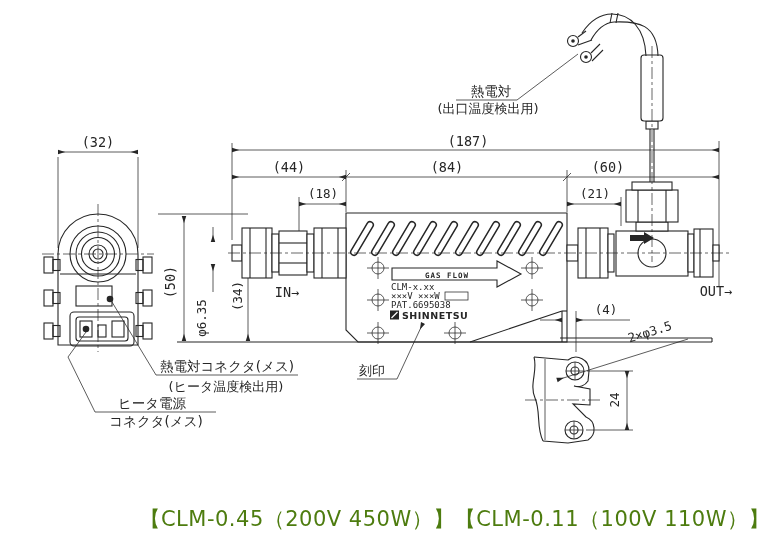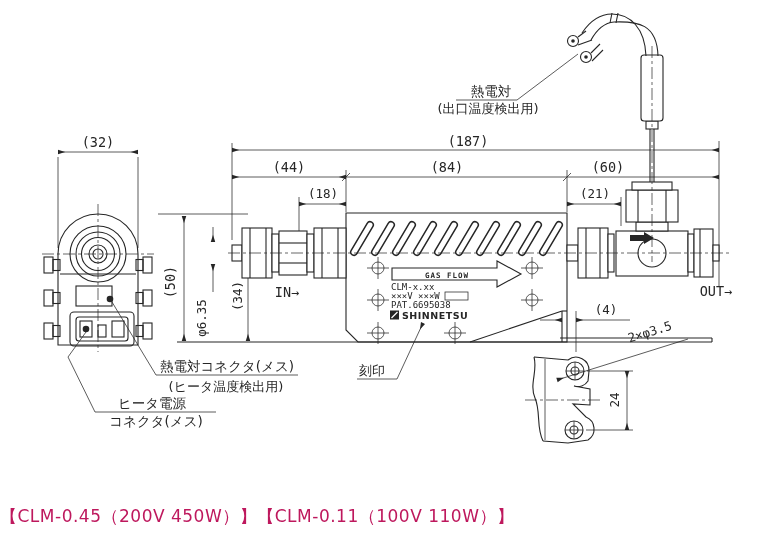--- a/index.html
+++ b/index.html
@@ -7,22 +7,22 @@
         font-family:"DejaVu Sans", sans-serif;}
   svg{display:block;}
   svg text{fill:#262626;}
   .dim{font-family:"DejaVu Sans Mono", monospace;font-size:13.5px;}
   .dim-s{font-family:"DejaVu Sans Mono", monospace;font-size:12.5px;}
   .jp{font-family:"DejaVu Sans", sans-serif;font-size:13px;}
   .jp-b{font-family:"DejaVu Sans", sans-serif;font-size:13.5px;}
   .tiny{font-family:"DejaVu Sans Mono", monospace;font-size:7.5px;font-weight:bold;letter-spacing:1px;}
   .plate-txt{font-family:"DejaVu Sans Mono", monospace;font-size:9px;}
   .logo-txt{font-family:"DejaVu Sans", sans-serif;font-size:9.5px;font-weight:bold;letter-spacing:.5px;}
-  .caption{position:absolute;left:0;right:0;top:505px;text-align:left;
-           font-size:17px;font-weight:500;color:#be185d;letter-spacing:.5px;}
+  .caption{position:absolute;left:0;right:0;top:505px;text-align:right;
+           font-size:21px;font-weight:500;color:#4d7c0f;letter-spacing:.5px;}
   .ol{stroke:#262626;stroke-width:1.1;fill:none;}
   .olw{stroke:#262626;stroke-width:1.1;fill:#ffffff;}
   .dl{stroke:#262626;stroke-width:.75;fill:none;}
   .cl{stroke:#262626;stroke-width:.7;fill:none;stroke-dasharray:12 3 3 3;}
   .slot{stroke:#262626;stroke-width:8;stroke-linecap:round;}
   .slot-i{stroke:#ffffff;stroke-width:5;stroke-linecap:round;}
   .fillk{fill:#262626;stroke:none;}
 </style>
 </head>
 <body>

